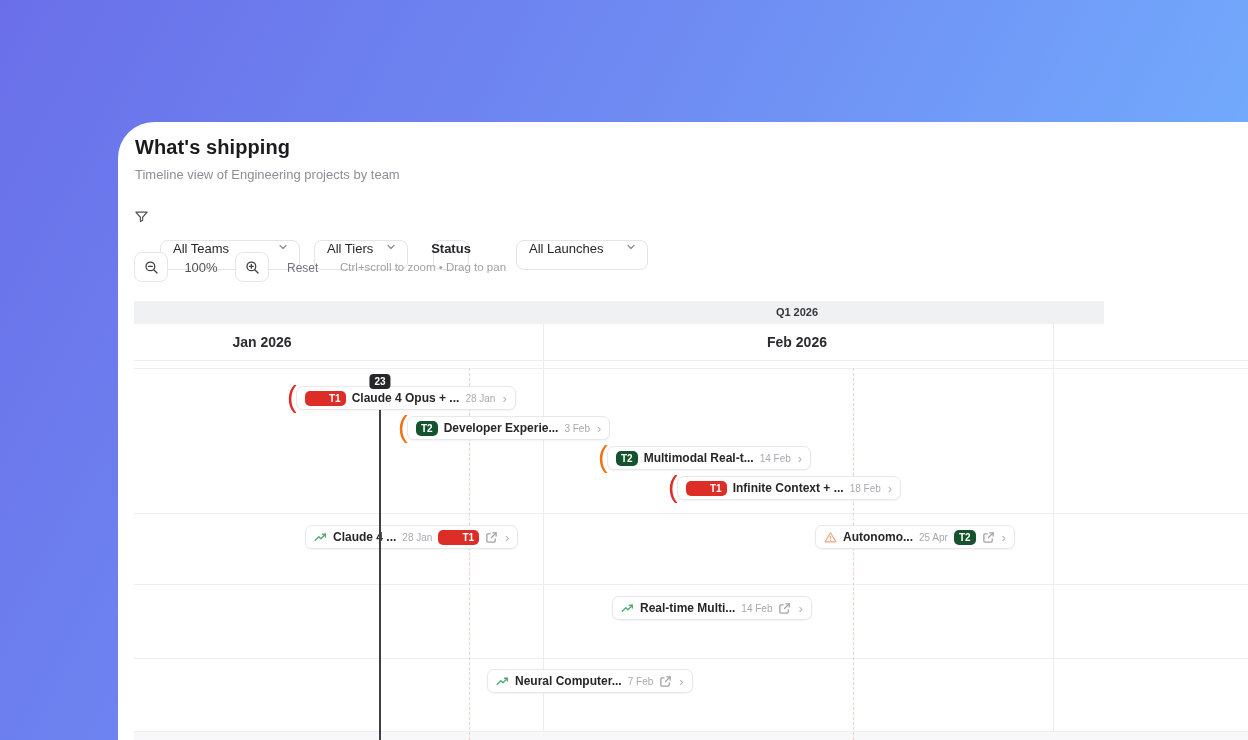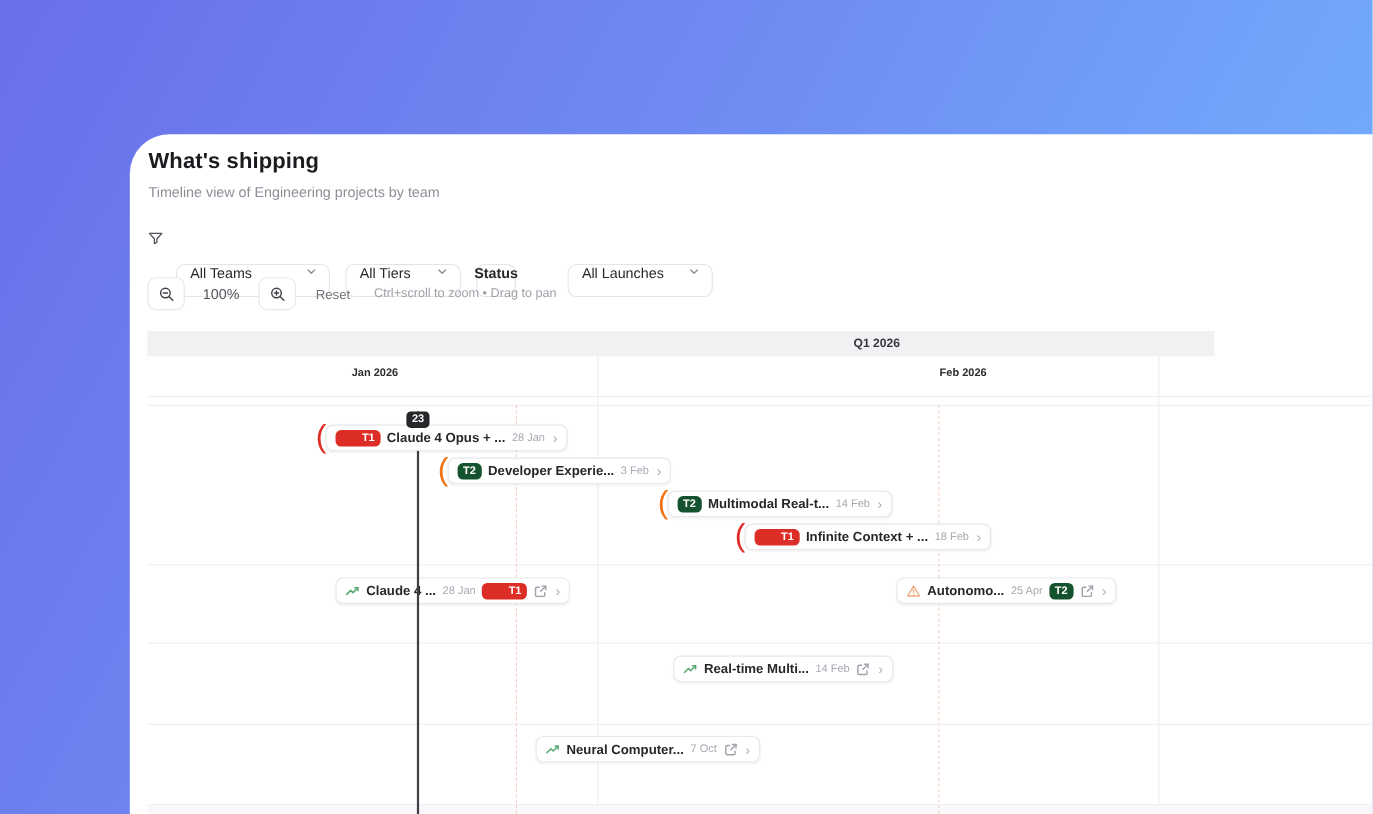--- a/index.html
+++ b/index.html
@@ -23,39 +23,39 @@
   
   .filter-icon { position:absolute; left:134px; top:209px; width:15px; height:15px; }
   .select {
     position:absolute; top:202px; height:30px; background:#fff;
     border:1px solid #e4e4e7; border-radius:8px; display:flex; align-items:flex-start;
     padding:0 10px 0 12px; font-size:13px; color:#27272a; cursor:pointer;margin-top:38px;
   }
   .select .lbl { flex:1; }
   .select svg { width:12px; height:12px; margin-left:8px; }
   .sel-teams { left:160px; width:140px; }
-  .sel-tiers { left:314px; width:105px; }
+  .sel-tiers { left:314px; width:94px; }
   .btn-status { left:433px; width:36px; justify-content:center; padding:0; font-weight:600; }
   .sel-launches { left:516px; width:132px; }
 
   
   .zoom-btn {
     position:absolute; top:252px; width:34px; height:30px; background:#fff;
     border:1px solid #e7e7ea; border-radius:8px; display:flex; align-items:center; justify-content:center; cursor:pointer;
   }
   .zoom-btn svg { width:15px; height:15px; }
   .zb-out { left:134px; } .zb-in { left:235px; }
   .zoom-level { position:absolute; left:178px; top:260px; width:46px; text-align:center; font-size:13px; color:#52525b; }
   .reset-link { position:absolute; left:287px; top:261px; font-size:12px; color:#71717a; cursor:pointer; }
   .zoom-hint { position:absolute; left:340px; top:261px; font-size:11.5px; color:#9f9fa8; }
 
   
   .quarter-band { position:absolute; left:134px; top:301px; width:970px; height:23px; background:#f0f1f3; }
   .quarter-label { position:absolute; left:563px; top:0; width:200px; text-align:center; line-height:23px; font-size:11px; font-weight:700; color:#35353c; }
-  .month-label { position:absolute; top:334px; width:200px; text-align:right; font-size:10px; font-weight:600; color:#2b2b30; }
+  .month-label { position:absolute; top:334px; width:200px; text-align:center; font-size:14px; font-weight:600; color:#2b2b30; }
   .ml-jan { left:162px; } .ml-feb { left:697px; }
 
   
   .vline { position:absolute; width:1px; background:#ededf0; top:324px; height:416px; z-index:0; }
   .vl-1 { left:543px; } .vl-2 { left:1053px; }
   .hline { position:absolute; left:134px; width:1114px; height:1px; background:#efeff2; z-index:0; }
   .bottom-band { position:absolute; left:134px; top:732px; width:1114px; height:8px; background:#f8f8fa; z-index:0; }
 
   .dashline { position:absolute; top:368px; height:372px; width:0; border-left:1px dashed #f3cfc6; z-index:0; }
   .dl-1 { left:469px; } .dl-2 { left:853px; }
@@ -250,21 +250,21 @@
   </div>
 
   <div class="pill launch" style="left:487px; top:669px;">
     <span class="micon">
       <svg viewBox="0 0 16 16" fill="none" stroke="#58a873" stroke-width="1.7" stroke-linecap="round" stroke-linejoin="round">
           <path d="M1.5 11.5L6 7l2.5 2.5L14 4"></path>
           <path d="M10.5 4H14v3.5"></path>
         </svg>
     </span>
     <span class="plabel">Neural Computer...</span>
-    <span class="pdate">7 Oct</span>
+    <span class="pdate">7 Feb</span>
     <span class="micon">
       <svg viewBox="0 0 14 14" fill="none" stroke="#a1a1aa" stroke-width="1.4" stroke-linecap="round" stroke-linejoin="round">
           <path d="M5.5 3H3.2C2.5 3 2 3.5 2 4.2v6.6C2 11.5 2.5 12 3.2 12h6.6c.7 0 1.2-.5 1.2-1.2V8.5"></path>
           <path d="M8.5 2H12v3.5"></path>
           <path d="M12 2L7 7"></path>
         </svg>
     </span>
     <span class="chev">›</span>
   </div>
 </div>

